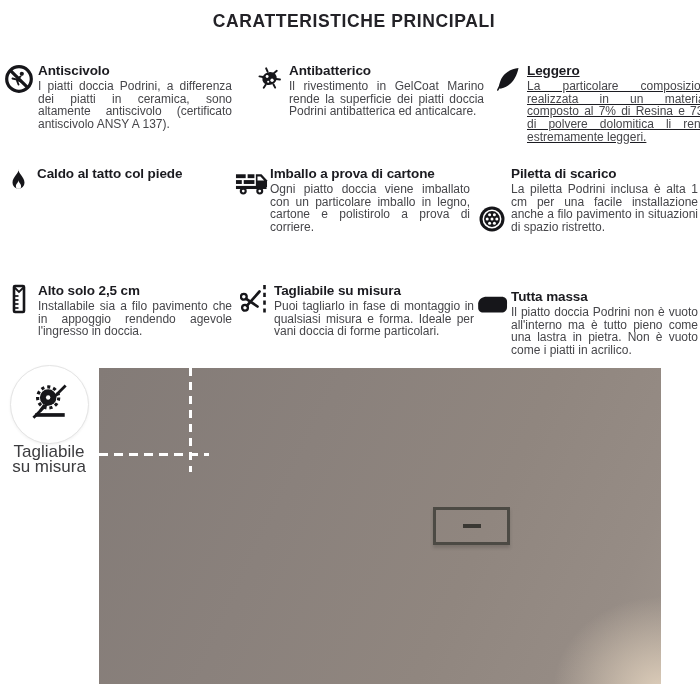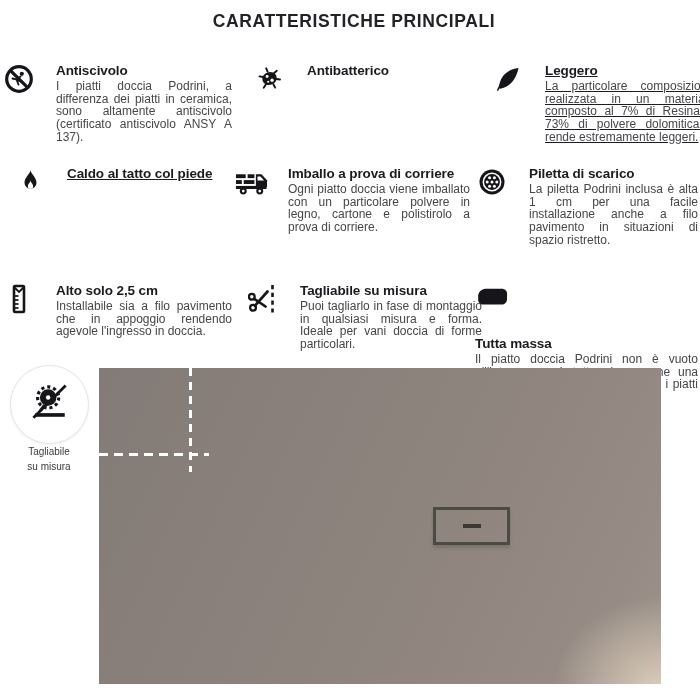--- a/index.html
+++ b/index.html
@@ -6,44 +6,44 @@
   .page {
     position:relative; width:700px; height:700px; overflow:hidden;
     background:#ffffff; font-family:"Liberation Sans", sans-serif;
     color:#1c1c22;
   }
   .main-title {
     position:absolute; top:7px; left:0; width:700px; margin:4px;
     text-align:center; font-size:17.5px; font-weight:bold;
     letter-spacing:0.6px; color:#232227;
   }
-  .feature { position:absolute; display:flex; gap:20px; }
+  .feature { position:absolute; display:flex; gap:2px; }
   .icon-box {
     flex:0 0 34px; width:34px; display:flex; justify-content:center;
     align-items:flex-start; padding-top:1px;
   }
   .feature-content { flex:1; min-width:0; }
   .feature-title {
     margin:0 0 2px 0; font-size:13.5px; font-weight:bold; color:#1b1b20;
     letter-spacing:-0.1px; white-space:nowrap;
   }
   .feature-text {
     margin:0; font-size:12px; line-height:12.7px; color:#46464a;
     text-align:justify;
   }
   
   .f0 { left:2px;   top:63px;  width:230px; }
   .f1 { left:253px; top:63px;  width:231px; }
   .f2 { left:491px; top:63px;  width:223px;text-decoration:underline; }
-  .f3 { left:13px;   top:166px; width:230px;text-decoration:underline; }
+  .f3 { left:1px;   top:166px; width:230px; }
   .f4 { left:234px; top:166px; width:236px; }
-  .f5 { left:475px; top:166px; width:223px; }
+  .f5 { left:475px; top:166px; width:223px;align-items:flex-end; }
   .f6 { left:2px;   top:283px; width:230px; }
-  .f7 { left:246px; top:283px; width:236px; }
-  .f8 { left:475px; top:281px; width:223px;flex-direction:column; }
+  .f7 { left:238px; top:283px; width:236px; }
+  .f8 { left:475px; top:289px; width:223px; }
 
   
   .photo {
     position:absolute; left:99px; top:368px; width:562px; height:316px;
     background:
       radial-gradient(150px 130px at 100% 102%, rgba(224,208,188,0.95), rgba(224,208,188,0) 72%),
       linear-gradient(115deg, #837b77 0%, #8a817c 35%, #90867f 65%, #968c85 88%, #9d938b 100%);
   }
   .cut-line-v {
     position:absolute; left:90px; top:0; width:3px; height:104px;
@@ -65,21 +65,21 @@
 
   
   .badge-circle {
     position:absolute; left:10px; top:365px; width:77px; height:77px;
     border-radius:50%; background:#ffffff; border:1px solid #e4e4e4;
     box-shadow:0 1px 3px rgba(0,0,0,0.06);
     display:flex; align-items:center; justify-content:center;
   }
   .badge-label {
     position:absolute; left:0; top:444px; width:98px; text-align:center;
-    font-size:10px; line-height:15px; color:#3c3c3f;
+    font-size:17px; line-height:15px; color:#3c3c3f;
   }
 </style>
 </head>
 <body>
 
 <div class="page">
 
   <h1 class="main-title">CARATTERISTICHE PRINCIPALI</h1>
 
   <div class="feature f0">
@@ -109,20 +109,21 @@
           <line x1="7.2" y1="13.5" x2="3.6" y2="12.8"></line>
         </g>
         <ellipse cx="14" cy="15" rx="7.6" ry="6.6" fill="#16161a" transform="rotate(-18 14 15)"></ellipse>
         <circle cx="11.5" cy="13" r="1.5" fill="#fff"></circle>
         <circle cx="16.6" cy="16.8" r="1.7" fill="#fff"></circle>
         <circle cx="12.6" cy="18.4" r="1.1" fill="#fff"></circle>
       </svg>
     </span>
     <div class="feature-content">
       <h2 class="feature-title">Antibatterico</h2>
+      <p class="feature-text">Il rivestimento in GelCoat Marino rende la superficie dei piatti doccia Podrini antibatterica ed anticalcare.</p>
     </div>
   </div>
 
   <div class="feature f2">
     <span class="icon-box">
       <svg width="30" height="30" viewBox="0 0 30 30">
         <path d="M25.5 4 C14.5 5.5 7.5 11.5 6 22.5 C5.7 24.4 6.3 25.1 8.2 24.6 C18.5 21.5 23.5 14 25.5 4 Z" fill="#16161a"></path>
         <path d="M7.2 21 C6.2 23.2 5.4 24.8 4.8 26" stroke="#16161a" stroke-width="1.6" fill="none" stroke-linecap="round"></path>
       </svg>
     </span>
@@ -156,22 +157,22 @@
           <path d="M21.5 4 h5.8 l5.7 6.2 V17 h-11.5 Z"></path>
         </g>
         <path d="M23.2 6.2 h3 l3.8 4.2 h-6.8 Z" fill="#fff"></path>
         <circle cx="8.5" cy="21.3" r="3.6" fill="#16161a"></circle>
           <circle cx="8.5" cy="21.3" r="1.4" fill="#fff"></circle>
         <circle cx="25.5" cy="21.3" r="3.6" fill="#16161a"></circle>
           <circle cx="25.5" cy="21.3" r="1.4" fill="#fff"></circle>
       </svg>
     </span>
     <div class="feature-content">
-      <h2 class="feature-title">Imballo a prova di corriere</h2>
-      <p class="feature-text">Ogni piatto doccia viene imballato con un particolare polvere in legno, cartone e polistirolo a prova di corriere.</p>
+      <h2 class="feature-title">Imballo a prova di cartone</h2>
+      <p class="feature-text">Ogni piatto doccia viene imballato con un particolare imballo in legno, cartone e polistirolo a prova di corriere.</p>
     </div>
   </div>
 
   <div class="feature f5">
     <span class="icon-box">
       <svg width="30" height="30" viewBox="0 0 30 30">
         <circle cx="15" cy="15" r="12.5" fill="#16161a"></circle>
         <circle cx="15" cy="15" r="8.7" fill="none" stroke="#fff" stroke-width="1.5"></circle>
         <circle cx="15" cy="15" r="1.5" fill="#fff"></circle>
         <circle cx="19.8" cy="15" r="1.5" fill="#fff"></circle>

